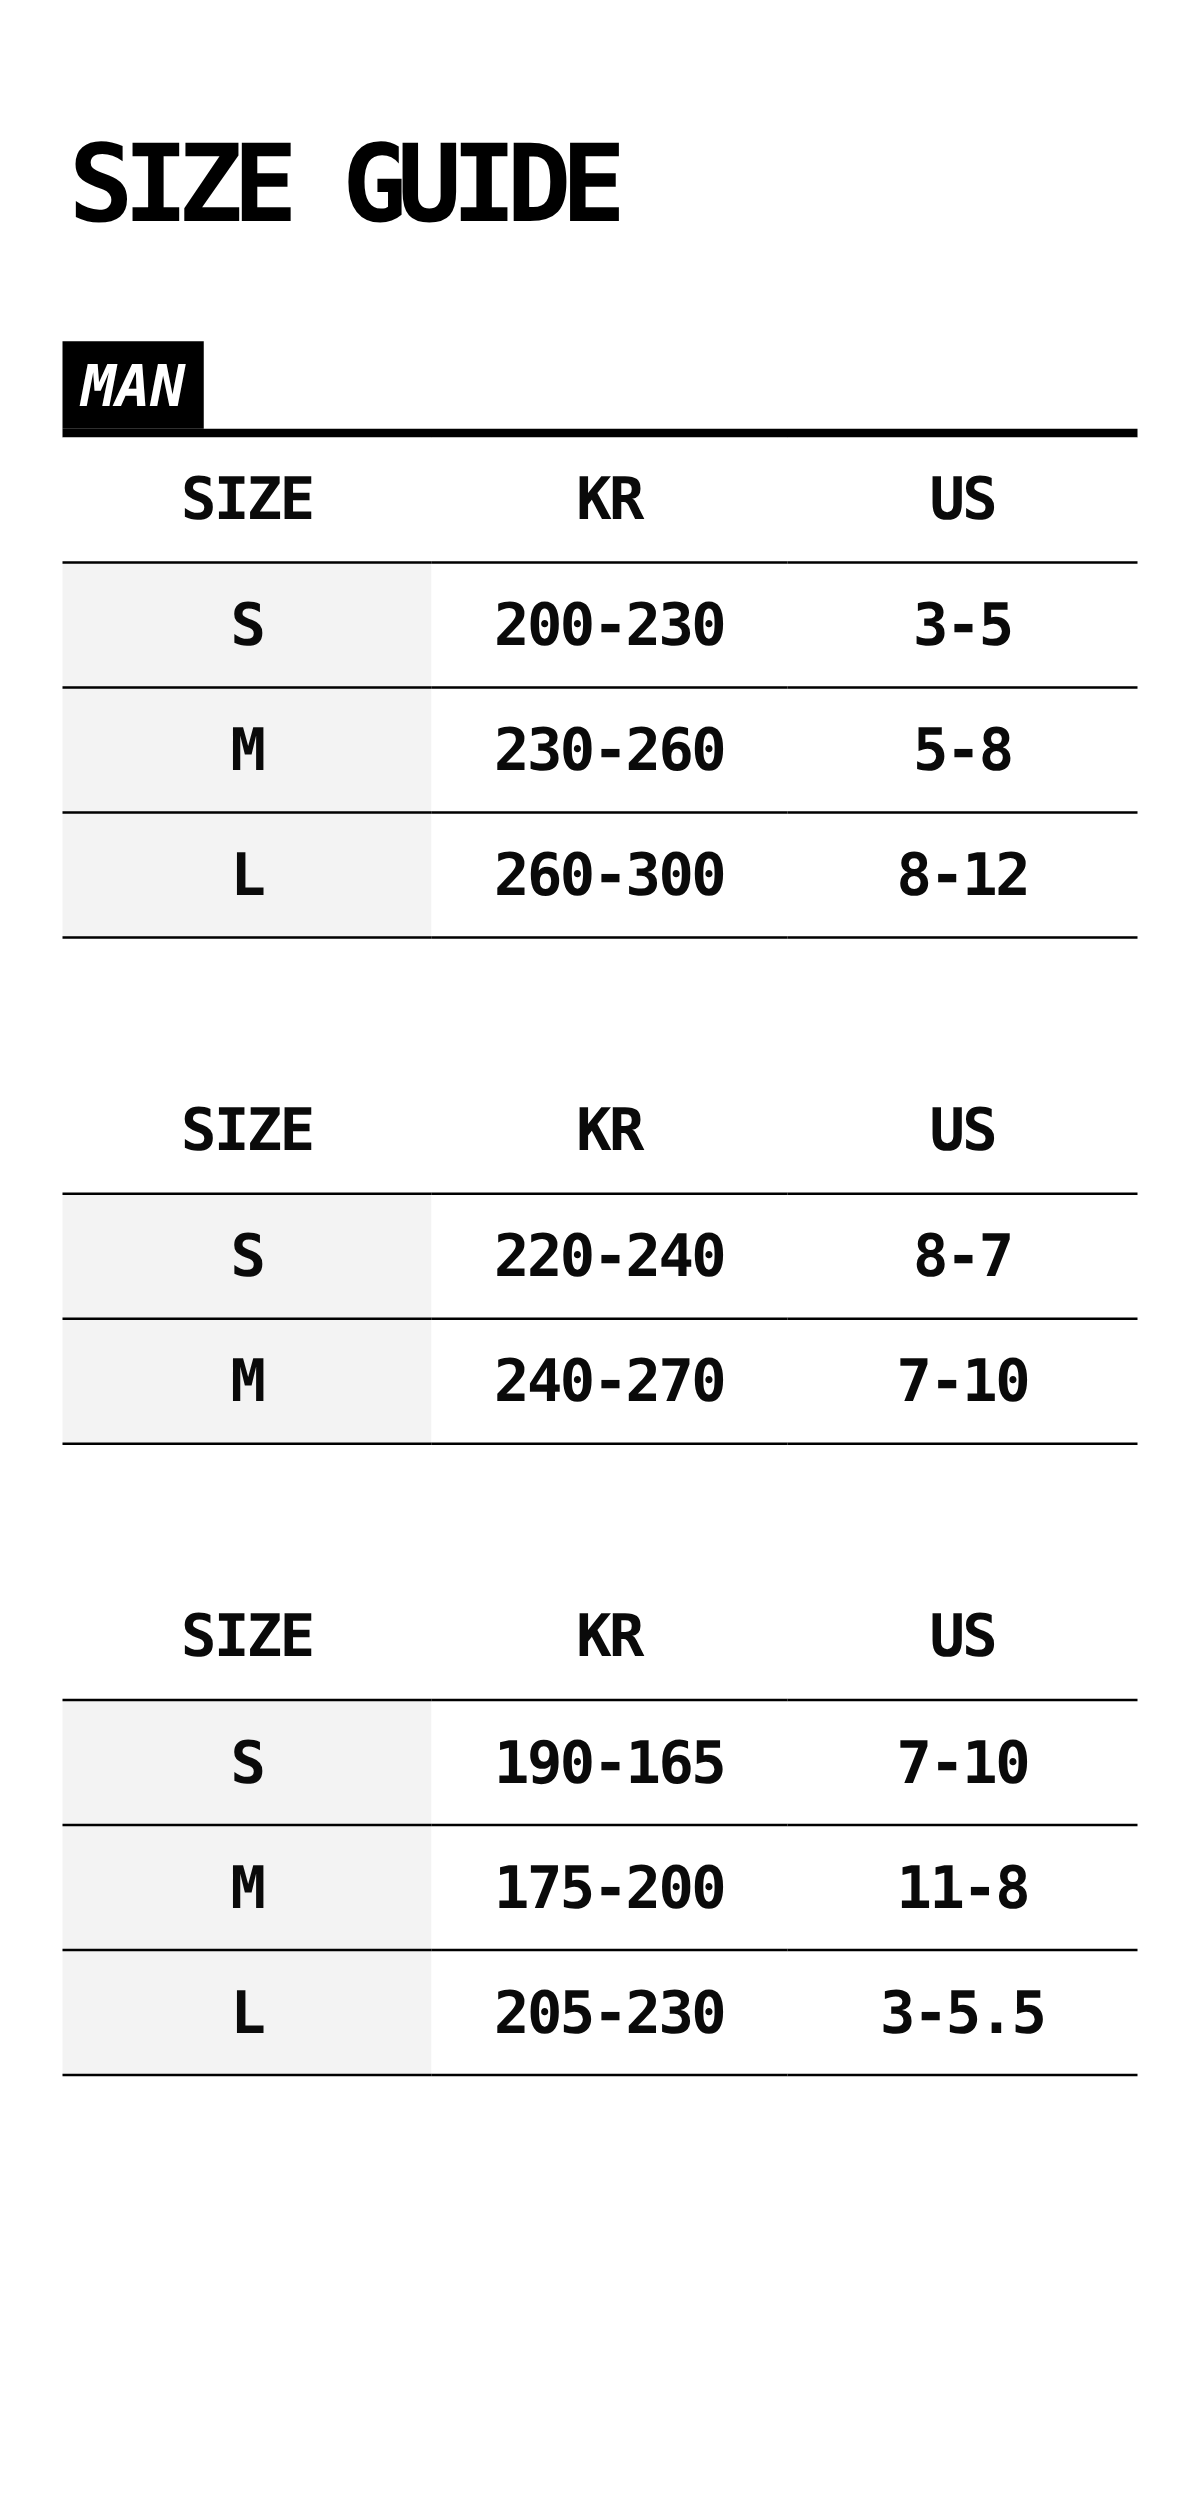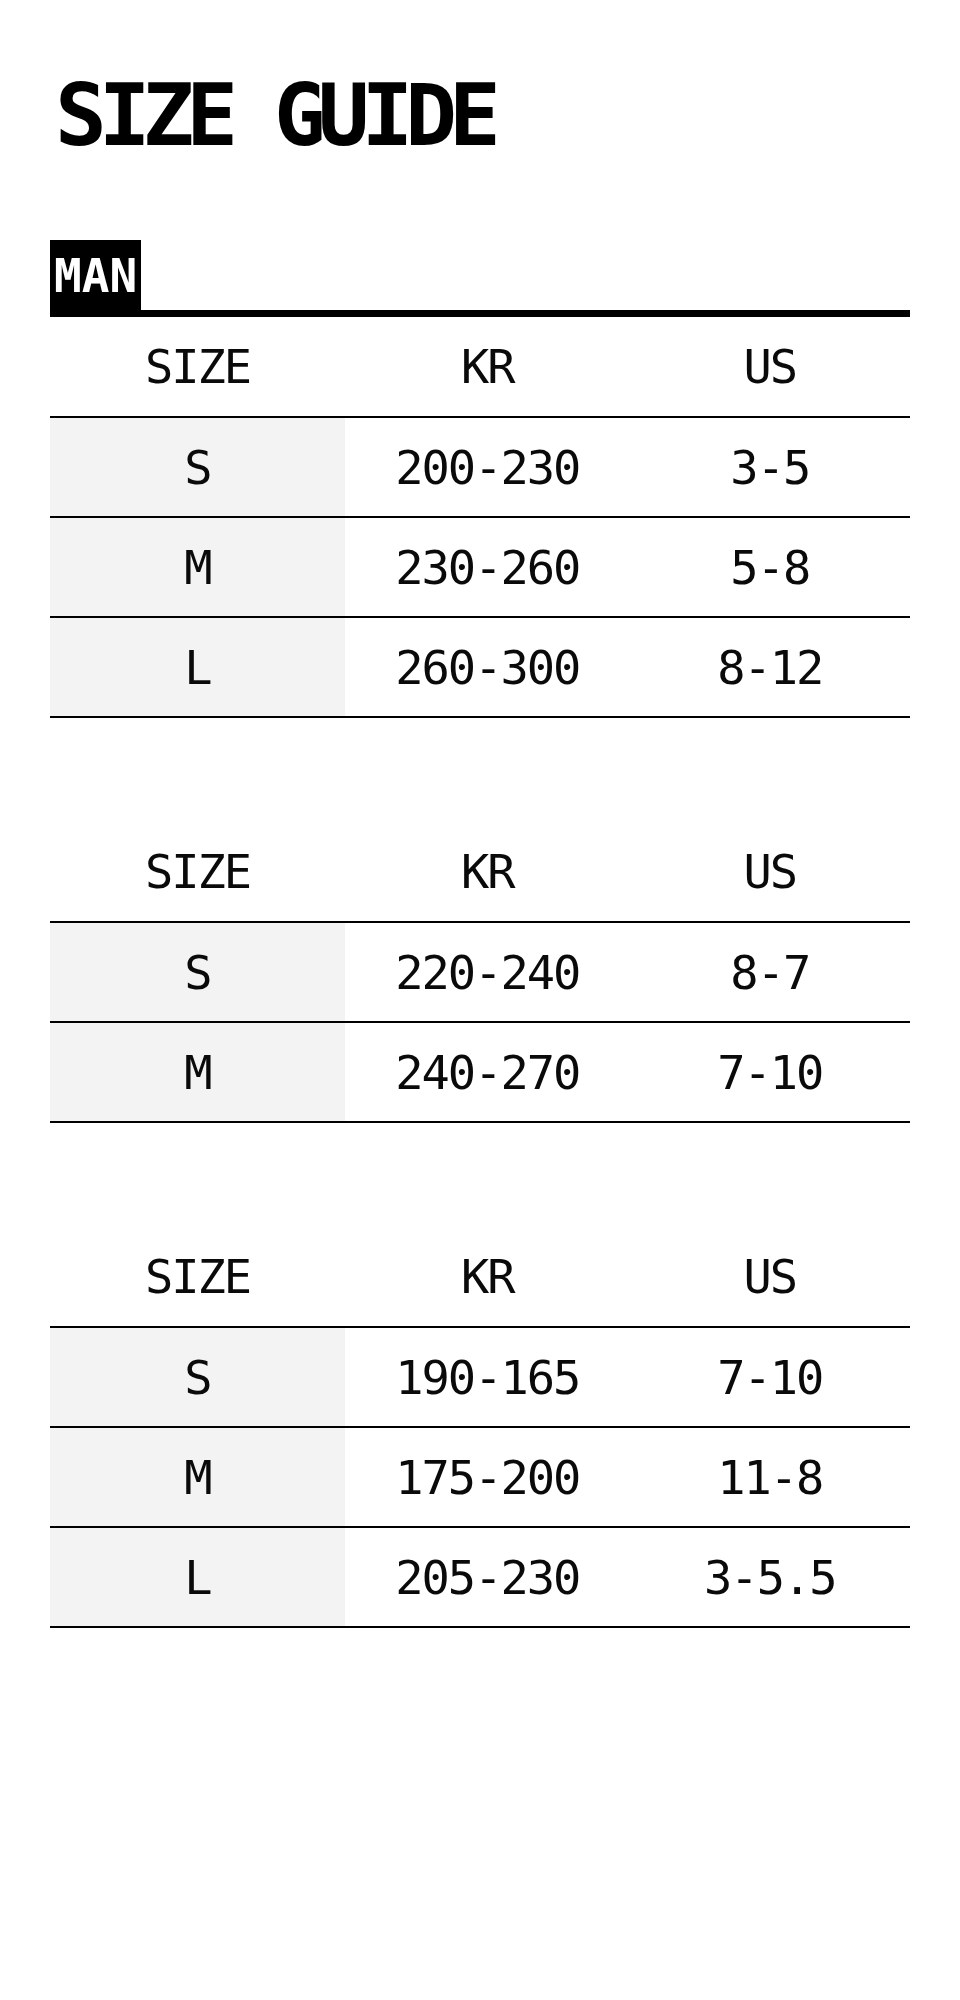--- a/index.html
+++ b/index.html
@@ -6,63 +6,64 @@
   html, body { background: #ffffff; }
   body {
     width: 960px; height: 2000px;
     font-family: "DejaVu Sans Mono", monospace;
     color: var(--text, #0a0a0a);
     overflow: hidden;
   }
   .page { position: relative; width: 960px; height: 2000px; background: #fff; }
 
   h1.page-title {
-    margin: 72px 0 0 55px;
+    margin: 105px 0 0 55px;
     font-size: 86px;
     line-height: 1;
     font-weight: bold;
     letter-spacing: -8px;
     color: var(--accent, #000);
     white-space: nowrap;
   }
 
   #sections { margin: 82px 50px 0 50px; width: 860px; }
 
   .size-section { width: 860px; margin-bottom: 104px; }
 
   .tab-row { border-bottom: 7px solid var(--accent, #000); font-size: 0; }
   .tab {
     display: inline-block;
     background: var(--accent, #000);
     color: #ffffff;
     height: 70px;
     line-height: 72px;
-    padding: 0 4px;
+    padding: 0 15px;
     font-size: 46px;
     font-weight: bold;
     letter-spacing: 0;
     vertical-align: bottom;
+    font-style: italic;
   }
 
   table.size-table {
     width: 100%;
     border-collapse: collapse;
     border-bottom: 2px solid var(--accent, #000);
     table-layout: fixed;
   }
   col.c-size { width: 34.3%; }
   col.c-kr   { width: 33.1%; }
   col.c-us   { width: 32.6%; }
 
   th, td {
     height: 100px;
     text-align: center;
     vertical-align: middle;
     font-size: 47px;
-    font-weight: normal;
+    font-weight: bold;
     letter-spacing: -2px;
     white-space: nowrap;
   }
   thead th { background: #ffffff; }
   tbody tr { border-top: 2px solid var(--accent, #000); }
   tbody td:first-child { background: var(--row-alt-bg, #f3f3f3); }
 </style>
 </head>
 <body style="--accent: #000000; --row-alt-bg: #f3f3f3; --text: #0a0a0a;">
 

